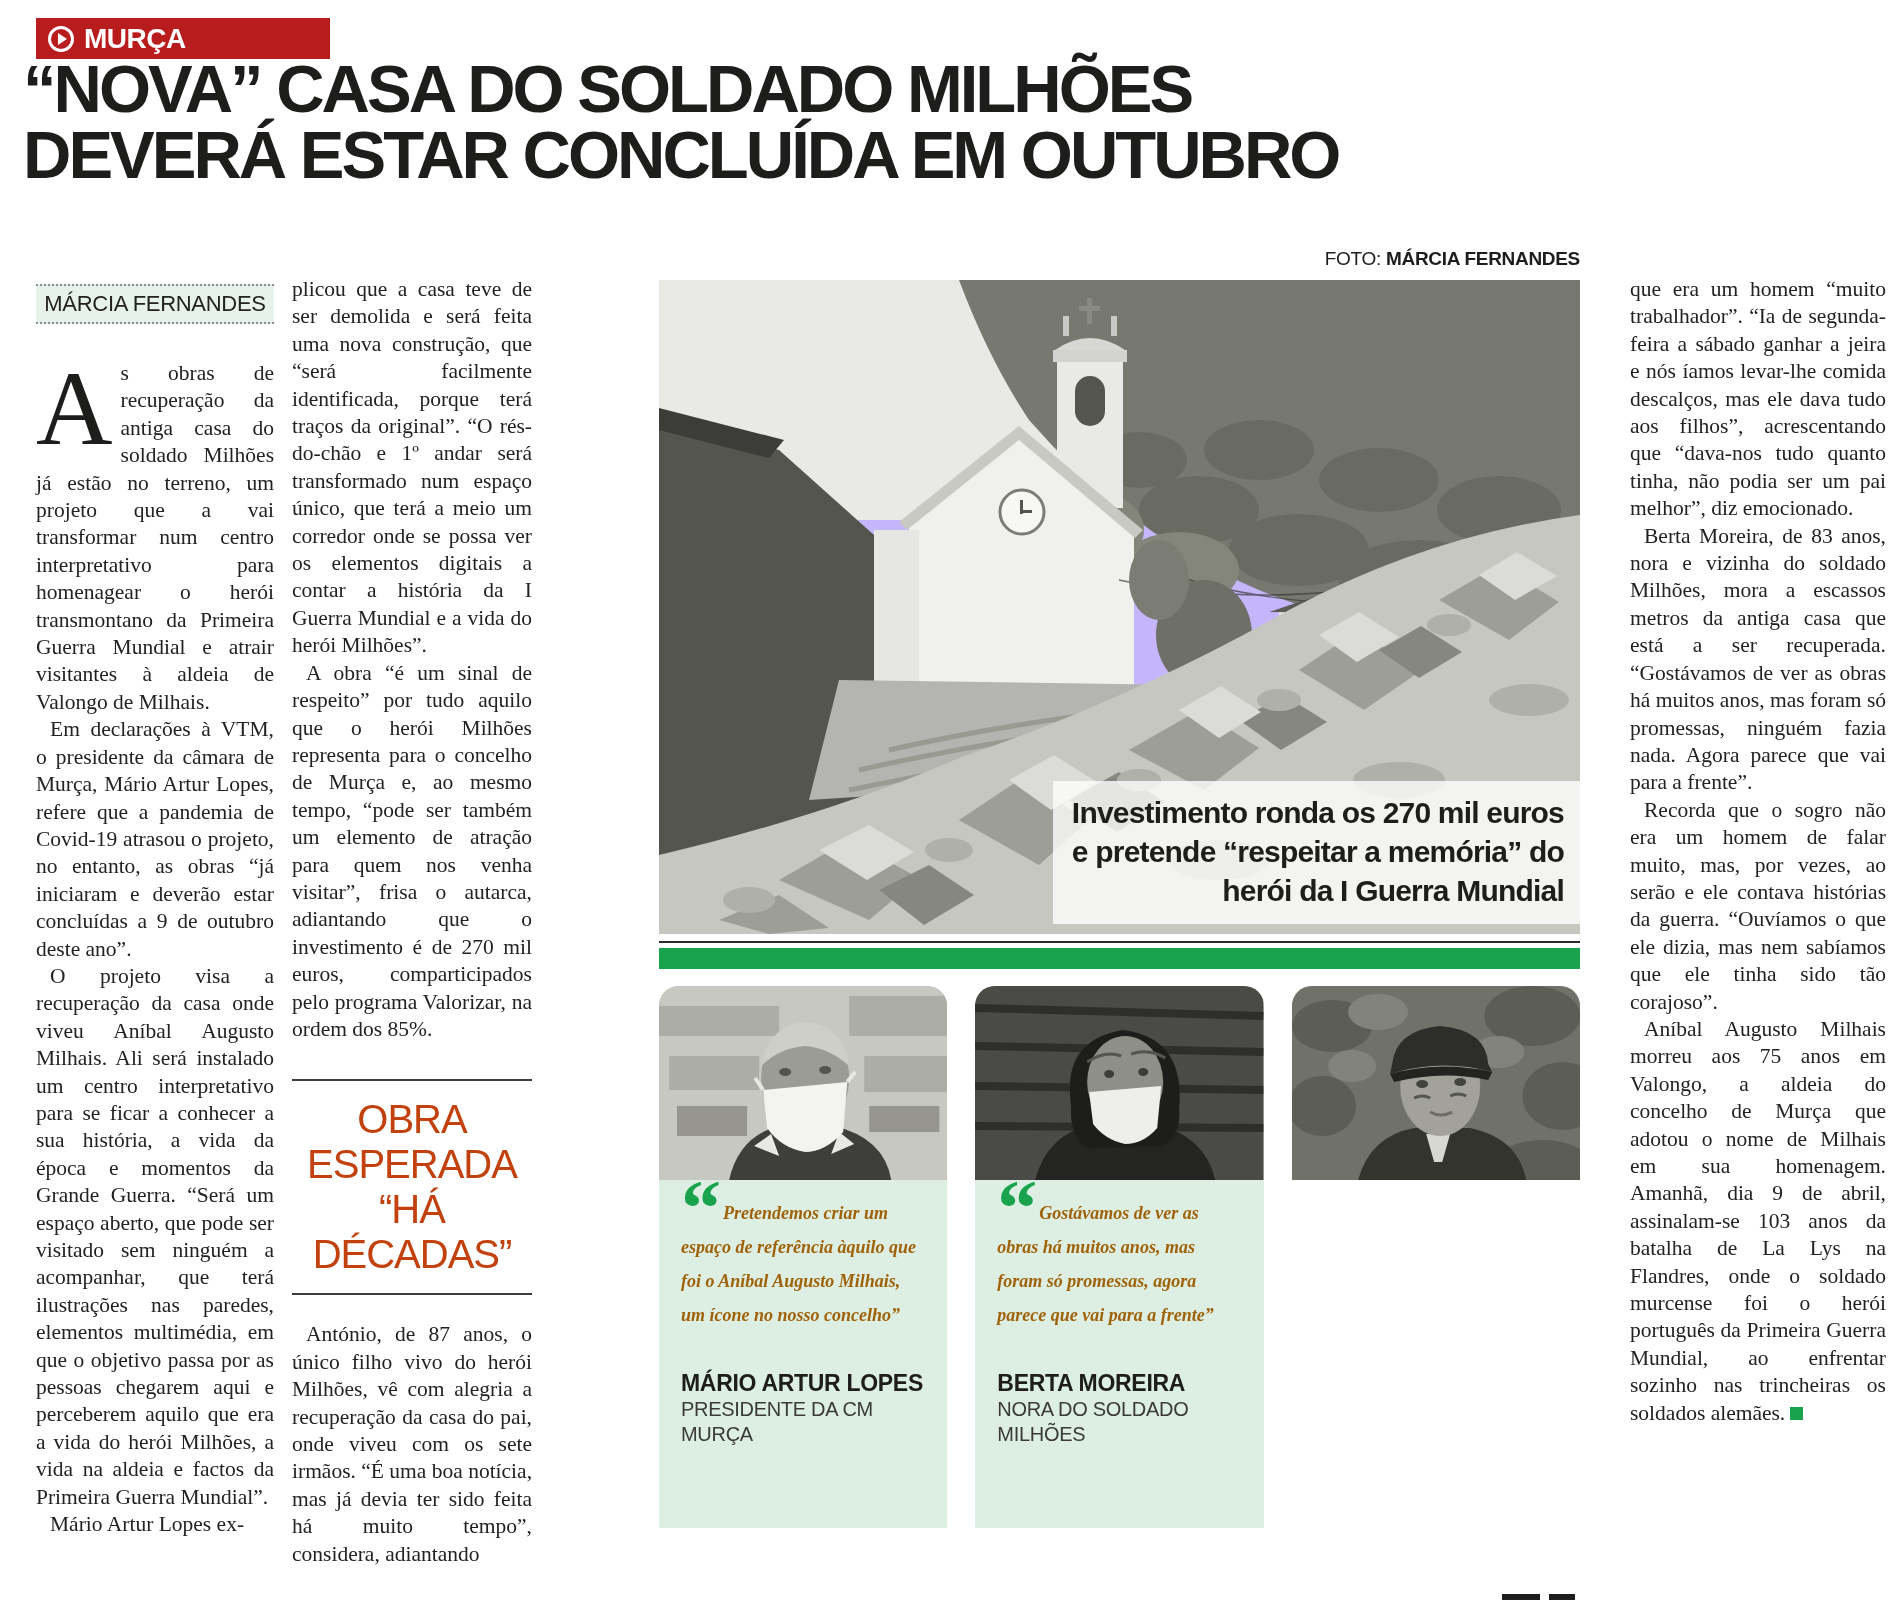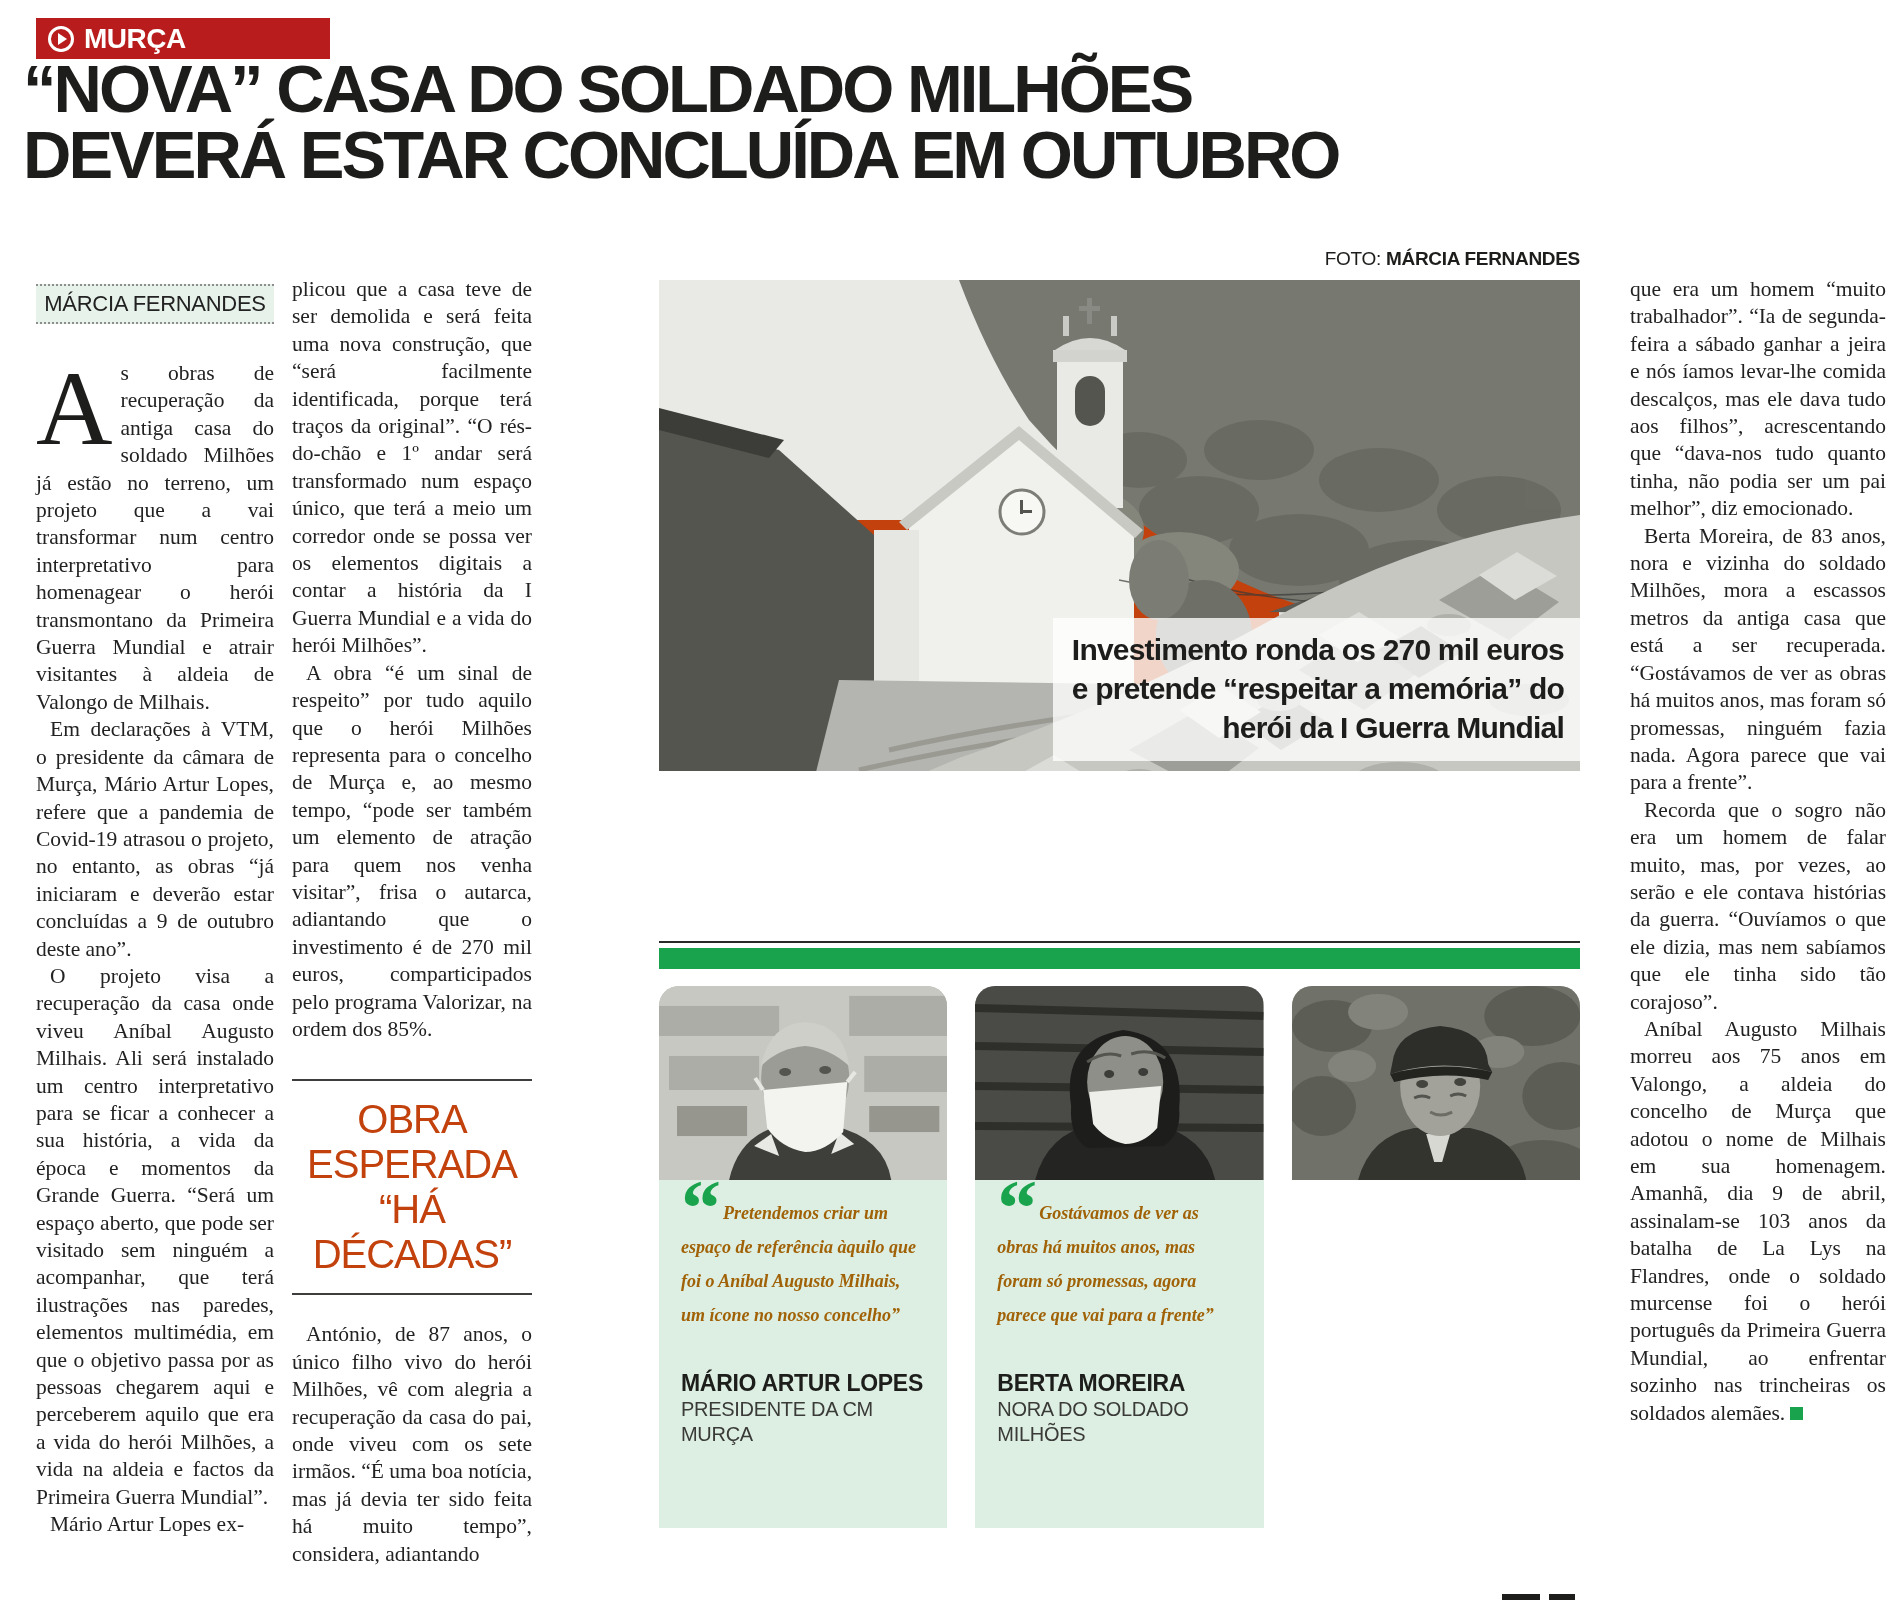--- a/index.html
+++ b/index.html
@@ -38,21 +38,21 @@
   .section-rule { height:2px; background:#3d3d3b; border:0; margin:0; }
   .rule-top { margin:36px 0 16px; }
   .rule-bottom { margin:16px 0 26px; }
   .section-heading { text-align:center; font:400 40px/45px "Liberation Sans", sans-serif;
                      letter-spacing:-1px; color:#c2410c; }
 
   
   .photo-credit { position:absolute; left:659px; top:249px; width:921px; text-align:right;
                   font:400 19px/1 "Liberation Sans", sans-serif; color:#1d1d1b; letter-spacing:-0.3px; }
   .photo-credit .credit-name { font-weight:700; }
-  .photo { position:absolute; left:659px; top:280px; width:921px; height:491px; overflow:hidden; background:#c2410c; }
+  .photo { position:absolute; left:659px; top:280px; width:921px; height:654px; overflow:hidden; background:#c4b5fd; }
   .photo svg { display:block; }
   .caption { position:absolute; right:0; bottom:10px; width:527px; box-sizing:border-box;
              background:rgba(255,255,255,0.78); padding:12px 16px 14px; text-align:right;
              font:700 30px/39px "Liberation Sans", sans-serif; letter-spacing:-0.8px; color:#1d1d1b; }
   .cap-line { display:block; }
   .photo-rule { position:absolute; left:659px; top:941px; width:921px; height:2px; background:#2a2a28; }
   .green-bar  { position:absolute; left:659px; top:948px; width:921px; height:21px; background:#19a34d; }
 
   
   .cards { position:absolute; left:659px; top:986px; width:921px; display:flex; gap:28px; }

